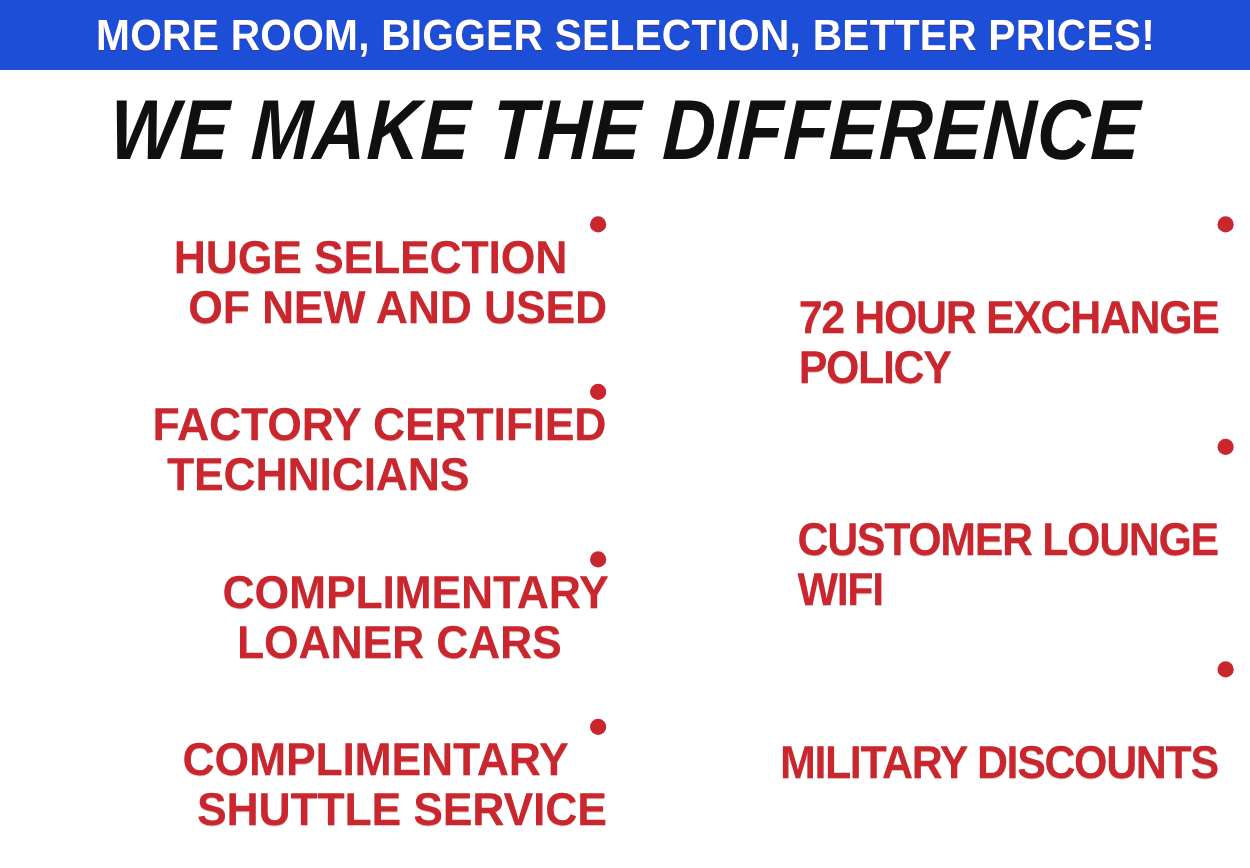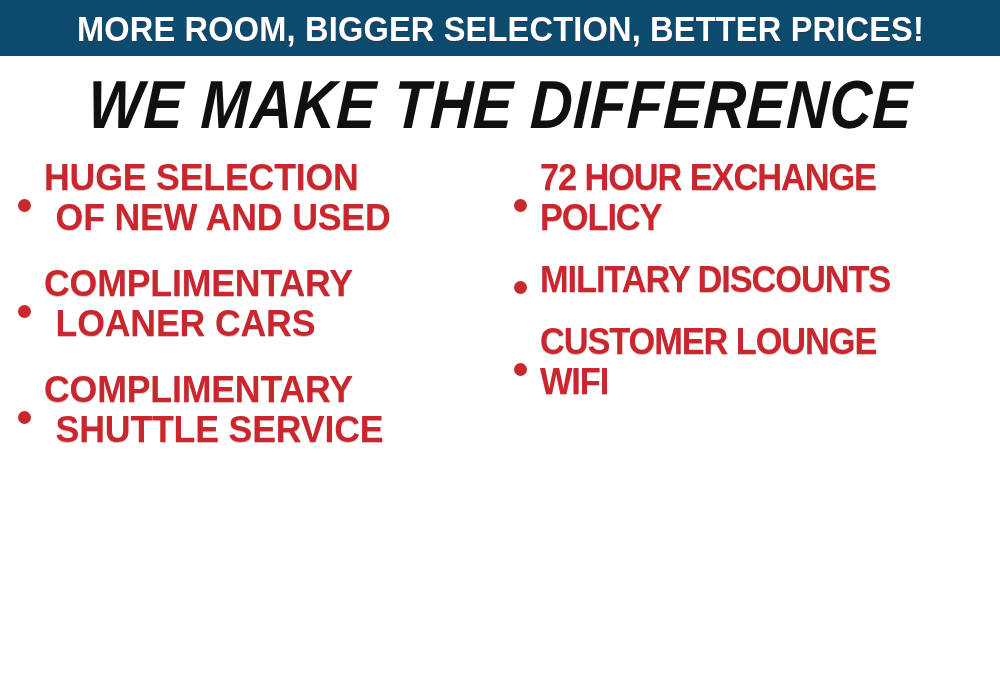--- a/index.html
+++ b/index.html
@@ -18,21 +18,21 @@
     overflow: hidden;
   }
 
   
   .top-banner {
     position: absolute;
     left: 0;
     top: 0;
     width: 1000px;
     height: 56px;
-    background: #0c4a6e;
+    background: #1d4ed8;
     display: flex;
     align-items: center;
     justify-content: center;
   }
   .top-banner-text {
     color: #ffffff;
     font-family: "Liberation Sans", sans-serif;
     font-weight: bold;
     font-size: 35px;
     line-height: 1;
@@ -84,25 +84,27 @@
     padding-right: 2px;
   }
   .col-right {
     width: 500px;
     padding-left: 14px;
     padding-right: 0px;
   }
 
   .bullet-item {
     display: flex;
-    align-items: center;
+    align-items: flex-end;
     margin-bottom: 26px;
+    flex-direction: column;
   }
   .col-right .bullet-item {
     margin-bottom: 22px;
+    gap: 48px;
   }
   .bullet-dot {
     flex: 0 0 auto;
     width: 13px;
     height: 13px;
     border-radius: 50%;
     background: #c9262e;
     margin-top: 15px;
     margin-right: 13px;
   }
@@ -152,20 +154,27 @@
 
       <div class="bullet-item">
         <span class="bullet-dot"></span>
         <div class="bullet-text">
           <span>HUGE SELECTION</span>
           <span class="l2">OF NEW AND USED</span>
         </div>
       </div>
 
 
+      <div class="bullet-item">
+        <span class="bullet-dot"></span>
+        <div class="bullet-text">
+          <span>FACTORY CERTIFIED</span>
+          <span class="l2">TECHNICIANS</span>
+        </div>
+      </div>
 
       <div class="bullet-item">
         <span class="bullet-dot"></span>
         <div class="bullet-text">
           <span>COMPLIMENTARY</span>
           <span class="l2">LOANER CARS</span>
         </div>
       </div>
 
       <div class="bullet-item">
@@ -185,30 +194,30 @@
         <div class="bullet-text tight">
           <span>72 HOUR EXCHANGE</span>
           <span class="l2">POLICY</span>
         </div>
       </div>
 
 
       <div class="bullet-item">
         <span class="bullet-dot"></span>
         <div class="bullet-text tight">
-          <span>MILITARY DISCOUNTS</span>
-        </div>
-      </div>
-
-      <div class="bullet-item">
-        <span class="bullet-dot"></span>
-        <div class="bullet-text tight">
           <span>CUSTOMER LOUNGE</span>
           <span class="l2">WIFI</span>
         </div>
       </div>
 
+      <div class="bullet-item">
+        <span class="bullet-dot"></span>
+        <div class="bullet-text tight">
+          <span>MILITARY DISCOUNTS</span>
+        </div>
+      </div>
+
 
 
     </div>
 
   </div>
 </div>
 
 </body></html>

